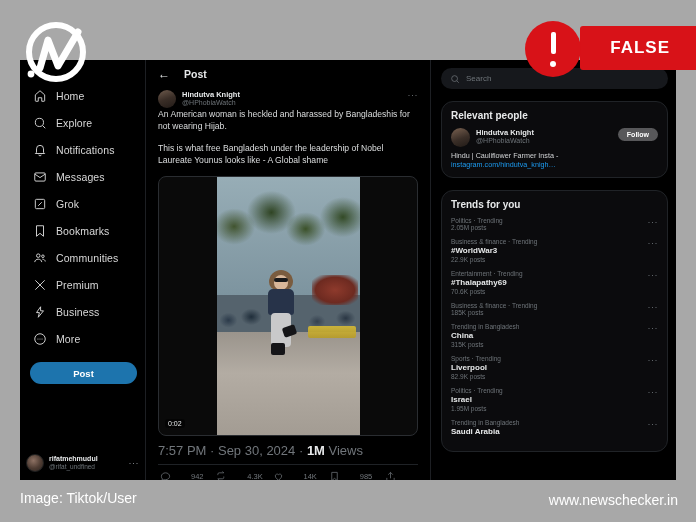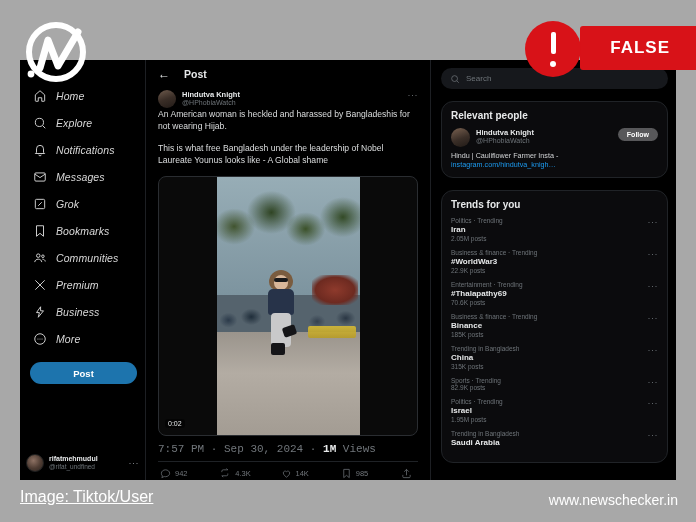--- a/index.html
+++ b/index.html
@@ -32,21 +32,21 @@
     display: flex; align-items: center;
     gap: 9px;
     height: 27px;
     padding-left: 6px;
     color: #e7e9ea;
     font-size: 10.5px;
     letter-spacing: .1px;
   }
   .nav-ico { width: 15px; height: 15px; flex: 0 0 15px; display: flex; align-items: center; justify-content: center; }
   .nav-ico svg { width: 14px; height: 14px; fill: none; stroke: #d9d9d9; stroke-width: 1.6; }
-  .nav-label { color: #d8d8d8; font-size: 10.5px; white-space: nowrap; font-style: italic; }
+  .nav-label { color: #d8d8d8; font-size: 10.5px; white-space: nowrap; }
 
   .post-btn {
     margin: 10px 6px 0 4px;
     height: 22px;
     border-radius: 11px;
     background: #1d74ad;
     color: #fff;
     font-size: 9.5px;
     font-weight: bold;
     display: flex; align-items: center; justify-content: center;
@@ -151,28 +151,28 @@
     background: #151518; border-radius: 2px; }
   .p-boot2 { position: absolute; left: 22px; top: 56px; width: 13px; height: 10px;
     background: #151518; border-radius: 2px; transform: rotate(-18deg); }
 
   .duration {
     position: absolute; left: 6px; bottom: 7px;
     color: #e7e9ea; font-size: 7px;
     background: rgba(0,0,0,.55); padding: 1px 3px; border-radius: 3px;
   }
 
-  .tw-meta { color: #71767b; font-size: 11px; padding: 7px 0 6px 0; font-family: Liberation Mono, monospace; }
+  .tw-meta { color: #71767b; font-size: 13px; padding: 7px 0 6px 0; }
   .tw-meta b { color: #e7e9ea; }
   .tw-actions {
     display: flex; align-items: center;
     border-top: 1px solid #1f2226;
     padding: 6px 2px 0 2px;
   }
-  .act { display: flex; align-items: center; gap: 4px; color: #71767b; font-size: 7.5px; flex: 1; }
+  .act { display: flex; align-items: center; gap: 20px; color: #71767b; font-size: 7.5px; flex: 1; }
   .act svg { width: 11px; height: 11px; fill: none; stroke: #71767b; stroke-width: 1.6; }
   .act.last { flex: 0 0 auto; margin-left: auto; }
 
   
   .right {
     flex: 1;
     background: #000;
     padding: 8px 8px 1px 10px;
     overflow: hidden;
   }
@@ -219,21 +219,21 @@
   .excl {
     position: absolute; right: 115px; top: 21px;
     width: 56px; height: 56px; border-radius: 50%;
     background: #d81218;
     display: flex; align-items: center; justify-content: center;
     z-index: 3;
   }
   .excl-bar { position: absolute; top: 11px; width: 5px; height: 22px; background: #fff; border-radius: 2px; }
   .excl-dot { position: absolute; bottom: 10px; width: 6px; height: 6px; background: #fff; border-radius: 50%; }
 
-  .credit { position: absolute; left: 20px; bottom: 16px; color: #ffffff; font-size: 16px; text-decoration: underline; }
+  .credit { position: absolute; left: 20px; bottom: 16px; color: #ffffff; font-size: 14px; }
   .site { position: absolute; right: 18px; bottom: 14px; color: #ffffff; font-size: 14px; }
 </style>
 </head>
 <body>
 
 <div id="root">
 
   <div class="shot">
 
     <div class="sidebar">
@@ -453,50 +453,49 @@
         </div>
         <div class="rp-bio">Hindu | Cauliflower Farmer Insta -</div>
         <div class="rp-link">instagram.com/hindutva_knigh…</div>
       </div>
 
       <div class="card">
         <div class="card-title">Trends for you</div>
 
         <div class="trend">
           <div class="trend-cat">Politics · Trending</div>
-          <div class="trend-name">Iran</div>
           <div class="trend-count">2.05M posts</div>
           <div class="trend-dots">···</div>
         </div>
         <div class="trend">
           <div class="trend-cat">Business &amp; finance · Trending</div>
           <div class="trend-name">#WorldWar3</div>
           <div class="trend-count">22.9K posts</div>
           <div class="trend-dots">···</div>
         </div>
         <div class="trend">
           <div class="trend-cat">Entertainment · Trending</div>
           <div class="trend-name">#Thalapathy69</div>
           <div class="trend-count">70.6K posts</div>
           <div class="trend-dots">···</div>
         </div>
         <div class="trend">
           <div class="trend-cat">Business &amp; finance · Trending</div>
-          <div class="trend-name">Binance</div>
           <div class="trend-count">185K posts</div>
           <div class="trend-dots">···</div>
         </div>
         <div class="trend">
           <div class="trend-cat">Trending in Bangladesh</div>
           <div class="trend-name">China</div>
           <div class="trend-count">315K posts</div>
           <div class="trend-dots">···</div>
         </div>
         <div class="trend">
           <div class="trend-cat">Sports · Trending</div>
+          <div class="trend-name">Liverpool</div>
           <div class="trend-count">82.9K posts</div>
           <div class="trend-dots">···</div>
         </div>
         <div class="trend">
           <div class="trend-cat">Politics · Trending</div>
           <div class="trend-name">Israel</div>
           <div class="trend-count">1.95M posts</div>
           <div class="trend-dots">···</div>
         </div>
         <div class="trend">

